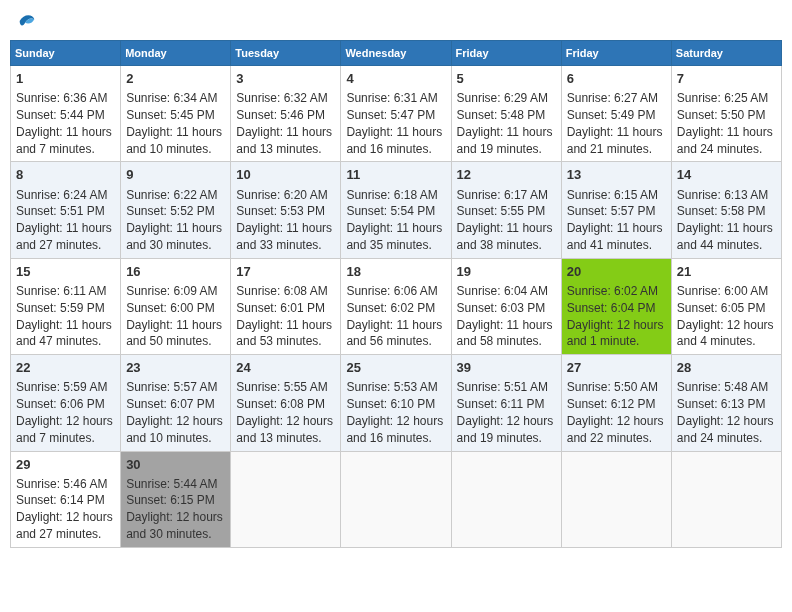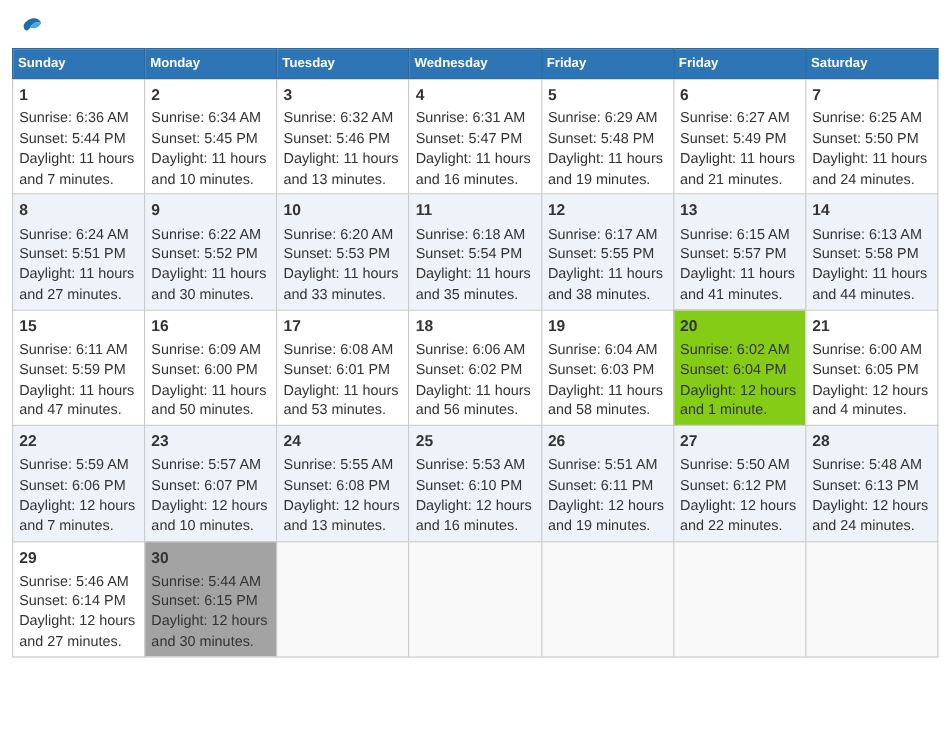--- a/index.html
+++ b/index.html
@@ -233,21 +233,21 @@
         </td>
         <td style="background: rgb(238, 243, 249);">
           <span class="day-number">24</span>
           <div class="cell-text">Sunrise: 5:55 AM<br>Sunset: 6:08 PM<br>Daylight: 12 hours<br>and 13 minutes.</div>
         </td>
         <td style="background: rgb(238, 243, 249);">
           <span class="day-number">25</span>
           <div class="cell-text">Sunrise: 5:53 AM<br>Sunset: 6:10 PM<br>Daylight: 12 hours<br>and 16 minutes.</div>
         </td>
         <td style="background: rgb(238, 243, 249);">
-          <span class="day-number">26</span>
+          <span class="day-number">39</span>
           <div class="cell-text">Sunrise: 5:51 AM<br>Sunset: 6:11 PM<br>Daylight: 12 hours<br>and 19 minutes.</div>
         </td>
         <td style="background: rgb(238, 243, 249);">
           <span class="day-number">27</span>
           <div class="cell-text">Sunrise: 5:50 AM<br>Sunset: 6:12 PM<br>Daylight: 12 hours<br>and 22 minutes.</div>
         </td>
         <td style="background: rgb(238, 243, 249);">
           <span class="day-number">28</span>
           <div class="cell-text">Sunrise: 5:48 AM<br>Sunset: 6:13 PM<br>Daylight: 12 hours<br>and 24 minutes.</div>
         </td>

